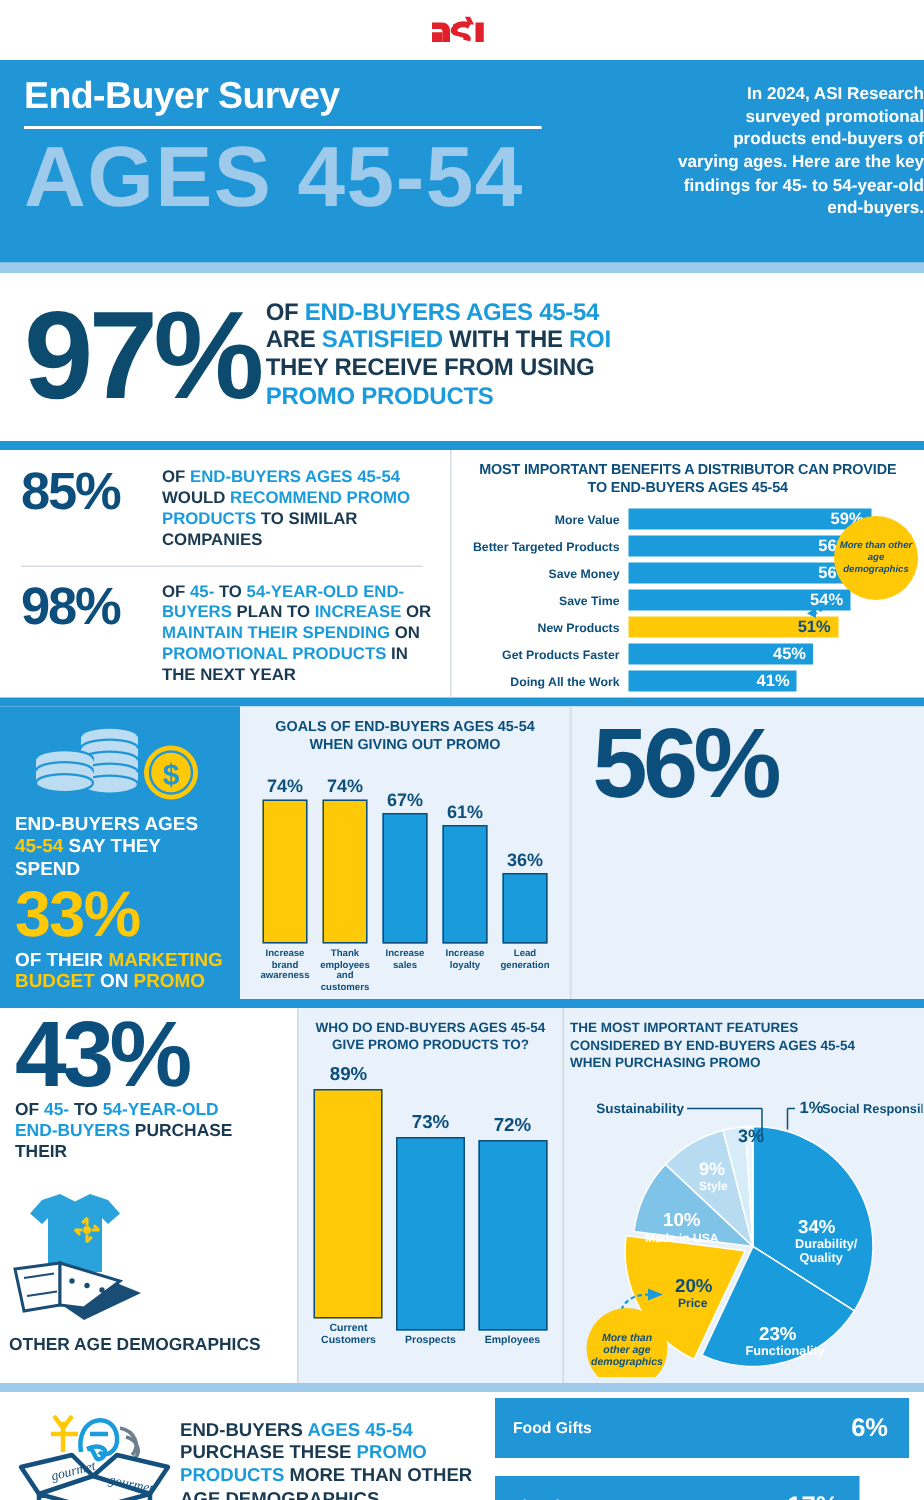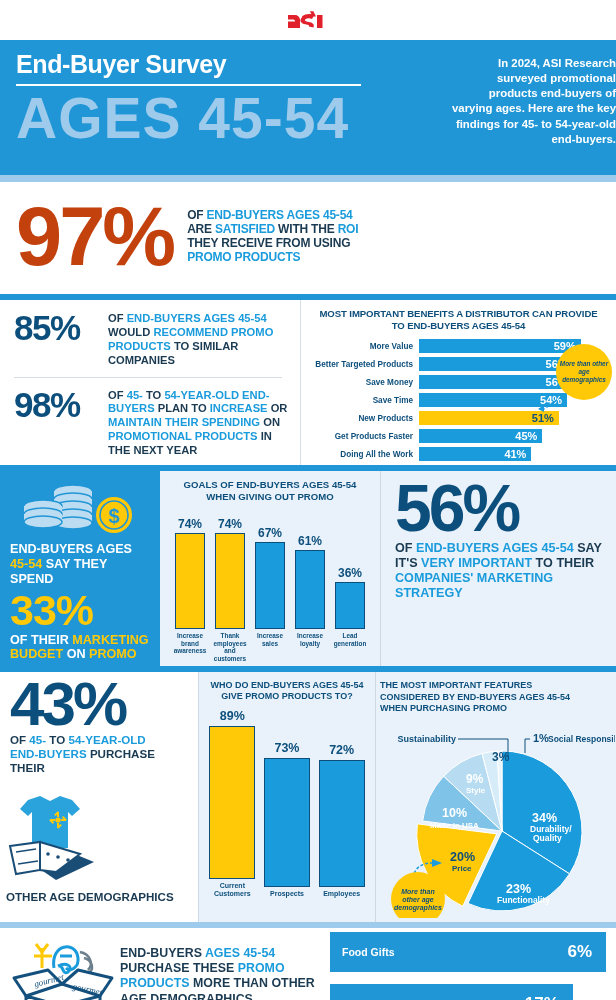--- a/index.html
+++ b/index.html
@@ -21,22 +21,22 @@
                border-bottom:2px solid #ffffff; padding-bottom:5px; display:inline-block;
                width:345px; }
   .hdr-ages { color:#9ecbec; font-size:57px; font-weight:bold; letter-spacing:1px;
               line-height:0.95; margin-top:5px; }
   .hdr-right { position:absolute; right:0; top:16px; width:168px; color:#ffffff;
                font-size:11.4px; line-height:1.33; text-align:right; font-weight:bold; }
   .hdr-rule { height:7px; background:#9ecbec; }
 
   
   .block97 { display:flex; align-items:center; padding:8px 14px 10px 16px; background:#fff; height:112px;}
-  .big97 { font-size:83px; font-weight:bold; color:#c2410c; letter-spacing:-3px; line-height:0.85; }
-  .txt97 { margin-left:14px; font-size:12px; font-weight:bold; line-height:1.16; color:#1a3a52; letter-spacing:-0.2px;}
+  .big97 { font-size:83px; font-weight:bold; color:#0c4a6e; letter-spacing:-3px; line-height:0.85; }
+  .txt97 { margin-left:4px; font-size:16px; font-weight:bold; line-height:1.16; color:#1a3a52; letter-spacing:-0.2px;}
   .cy { color:#1a9bdc; }
   .rule-blue { height:6px; background:#2196d6; }
 
   
   .row2 { display:flex; background:#fff; height:165px; }
   .col-left { width:300px; padding:10px 12px 6px 14px; }
   .statline { display:flex; align-items:flex-start; }
   .stat-num { font-size:35px; font-weight:bold; color:#0d4f7c; letter-spacing:-1.5px; line-height:1; width:94px; flex:none;}
   .stat-txt { font-size:11.2px; font-weight:bold; line-height:1.24; color:#1a3a52; padding-top:2px;}
   .divider-h { height:1px; background:#d6dde3; margin:9px 6px 9px 0; }
@@ -297,23 +297,20 @@
           <div class="vbar-lab">Increase brand awareness</div>
           <div class="vbar-lab">Thank employees and customers</div>
           <div class="vbar-lab">Increase sales</div>
           <div class="vbar-lab">Increase loyalty</div>
           <div class="vbar-lab">Lead generation</div>
         </div>
     </div>
 
     <div class="f56-col">
       <div class="f56">56%</div>
-      <div class="f56-txt">
-        <span>OF </span><span class="cy">END-BUYERS AGES 45-54</span><span> SAY IT'S </span><span class="cy">VERY IMPORTANT</span><span> TO THEIR </span><span class="cy">COMPANIES' MARKETING STRATEGY</span>
-      </div>
     </div>
   </div>
   <div class="rule-blue"></div>
 
   <div class="row4">
     <div class="c43">
       <div class="n43">43%</div>
       <div class="t43">
         <span>OF </span><span class="cy">45- </span><span>TO </span><span class="cy">54-YEAR-OLD END-BUYERS</span><span> PURCHASE THEIR</span>
       </div>

